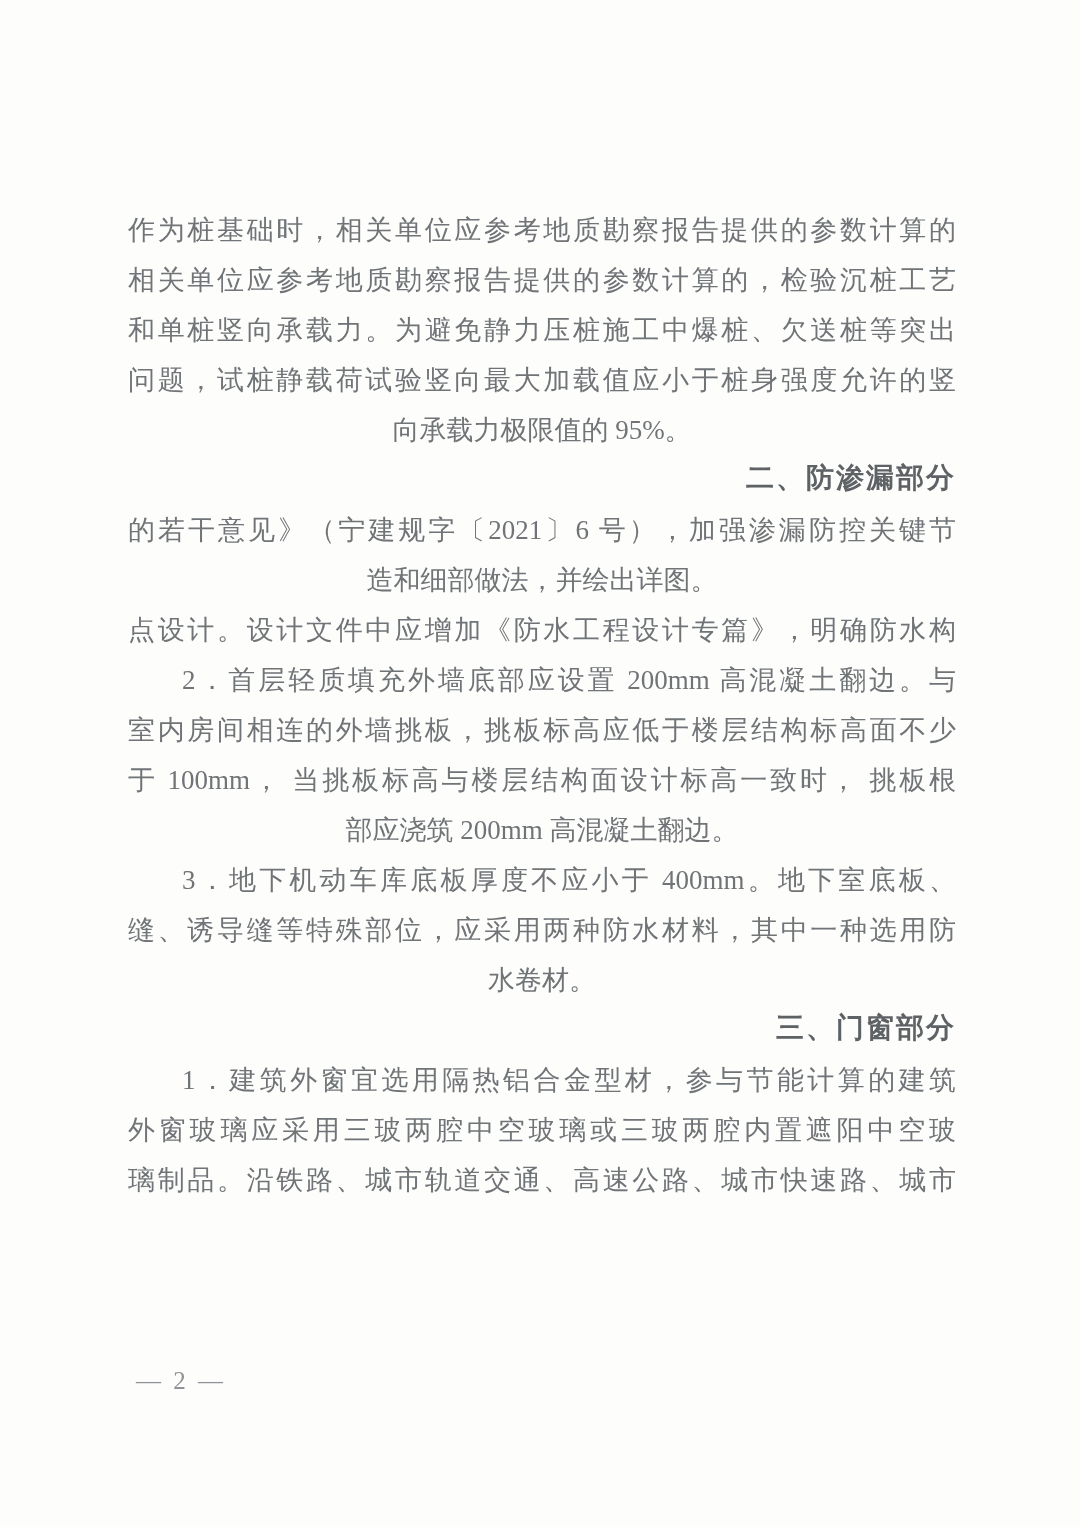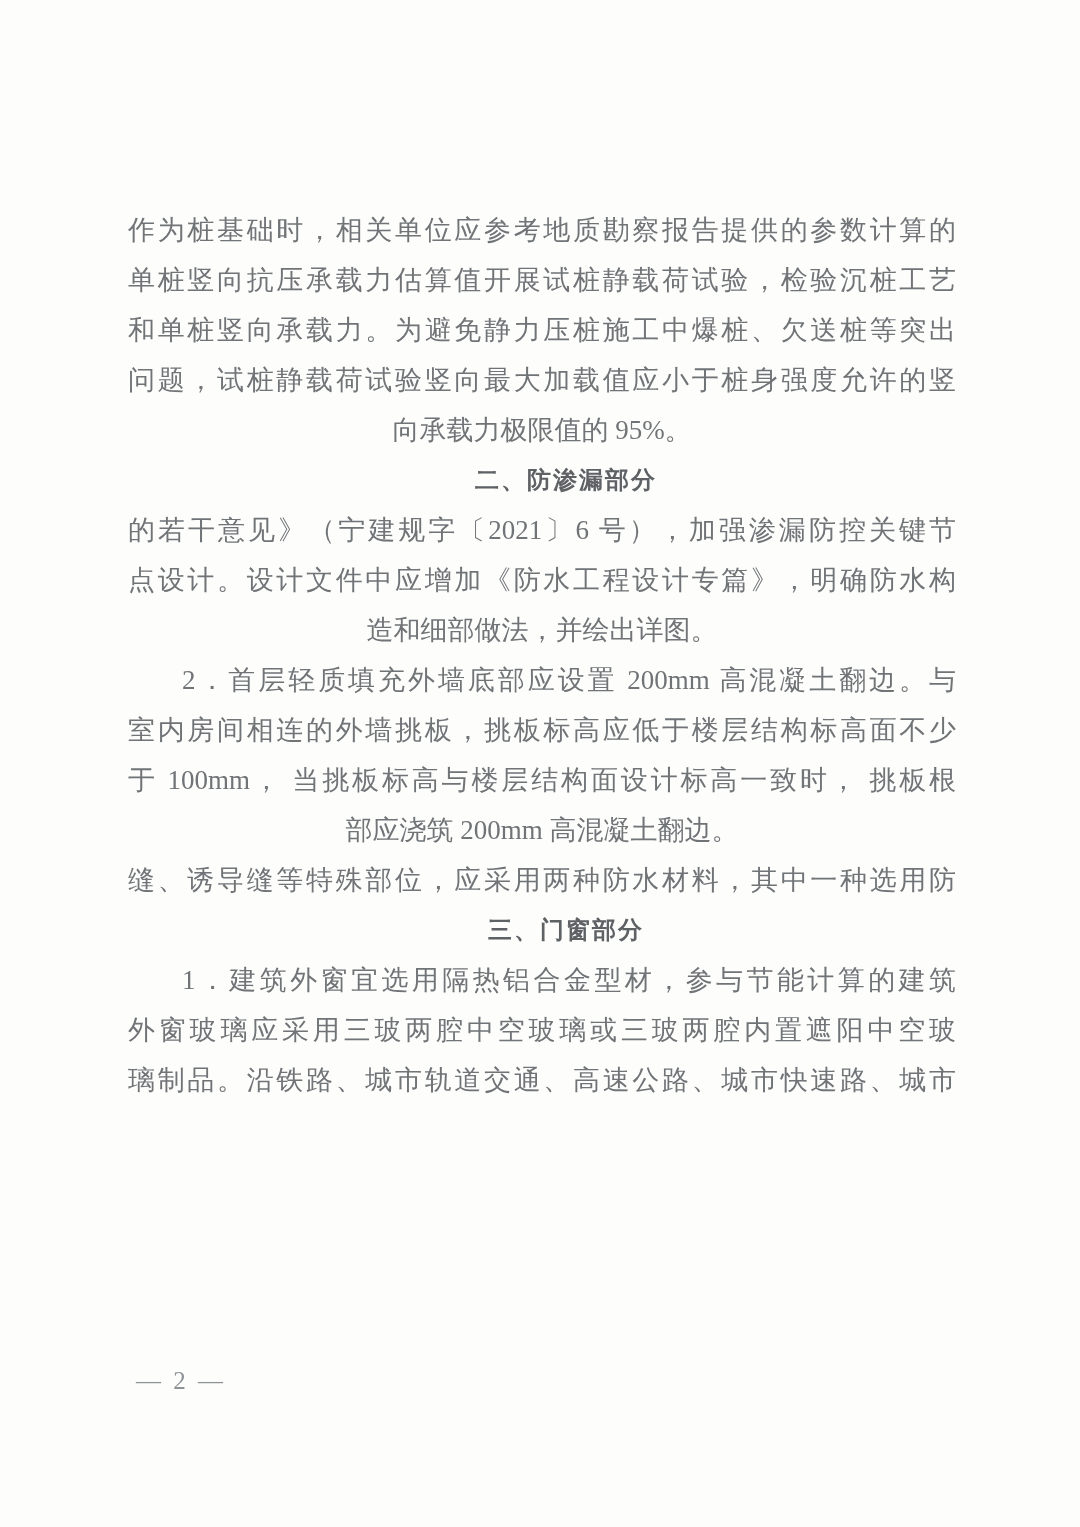--- a/index.html
+++ b/index.html
@@ -37,26 +37,26 @@
     text-align-last: auto;
   }
   
   .ind {
     text-indent: 2em;
   }
   
   .hd {
     height: 50px;
     line-height: 50px;
-    font-size: 24px;
+    font-size: 28px;
     font-weight: bold;
-    font-family: Liberation Sans, sans-serif;
+    font-family: Liberation Mono, monospace;
     color: #5e6265;
     text-indent: 2em;
-    text-align: center;
+    text-align: right;
     text-align-last: auto;
     letter-spacing: 2px;
   }
   .footer {
     position: absolute;
     left: 136px;
     top: 1366px;
     height: 30px;
     line-height: 30px;
     font-size: 25px;
@@ -66,37 +66,39 @@
   }
 </style>
 </head>
 <body>
 
 <div class="page">
 
   <div class="content">
 
     <div class="ln">作为桩基础时，相关单位应参考地质勘察报告提供的参数计算的</div>
-    <div class="ln">单桩竖向抗压承载力估算值开展试桩静载荷试验，检验沉桩工艺</div>
+    <div class="ln">相关单位应参考地质勘察报告提供的参数计算的，检验沉桩工艺</div>
     <div class="ln">和单桩竖向承载力。为避免静力压桩施工中爆桩、欠送桩等突出</div>
     <div class="ln">问题，试桩静载荷试验竖向最大加载值应小于桩身强度允许的竖</div>
     <div class="ln end">向承载力极限值的 95%。</div>
 
     <div class="hd">二、防渗漏部分</div>
 
     <div class="ln">的若干意见》（宁建规字〔2021〕6 号），加强渗漏防控关键节</div>
+    <div class="ln end">造和细部做法，并绘出详图。</div>
     <div class="ln">点设计。设计文件中应增加《防水工程设计专篇》，明确防水构</div>
-    <div class="ln end">造和细部做法，并绘出详图。</div>
 
     <div class="ln ind">2．首层轻质填充外墙底部应设置 200mm 高混凝土翻边。与</div>
     <div class="ln">室内房间相连的外墙挑板，挑板标高应低于楼层结构标高面不少</div>
     <div class="ln">于 100mm， 当挑板标高与楼层结构面设计标高一致时， 挑板根</div>
     <div class="ln end">部应浇筑 200mm 高混凝土翻边。</div>
 
+    <div class="ln ind">3．地下机动车库底板厚度不应小于 400mm。地下室底板、</div>
     <div class="ln">缝、诱导缝等特殊部位，应采用两种防水材料，其中一种选用防</div>
+    <div class="ln end">水卷材。</div>
 
     <div class="hd">三、门窗部分</div>
 
     <div class="ln ind">1．建筑外窗宜选用隔热铝合金型材，参与节能计算的建筑</div>
     <div class="ln">外窗玻璃应采用三玻两腔中空玻璃或三玻两腔内置遮阳中空玻</div>
     <div class="ln">璃制品。沿铁路、城市轨道交通、高速公路、城市快速路、城市</div>
 
   </div>
 
   <div class="footer">— 2 —</div>

